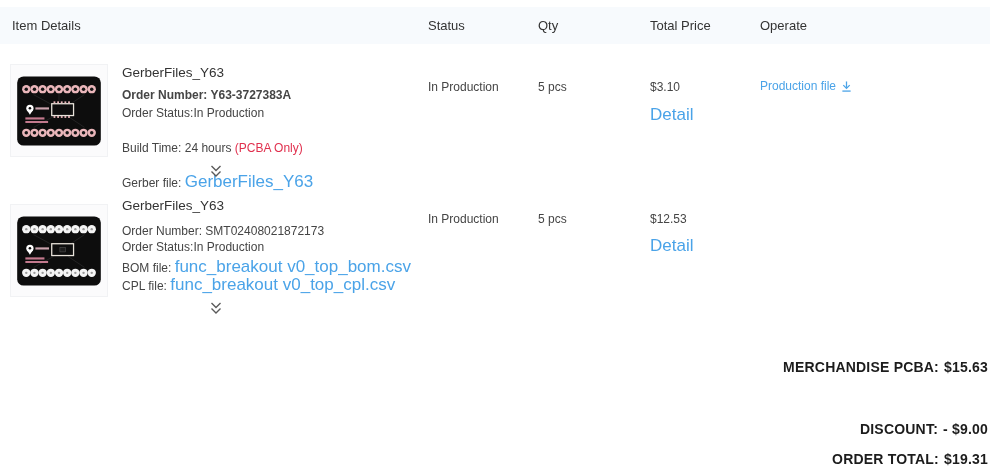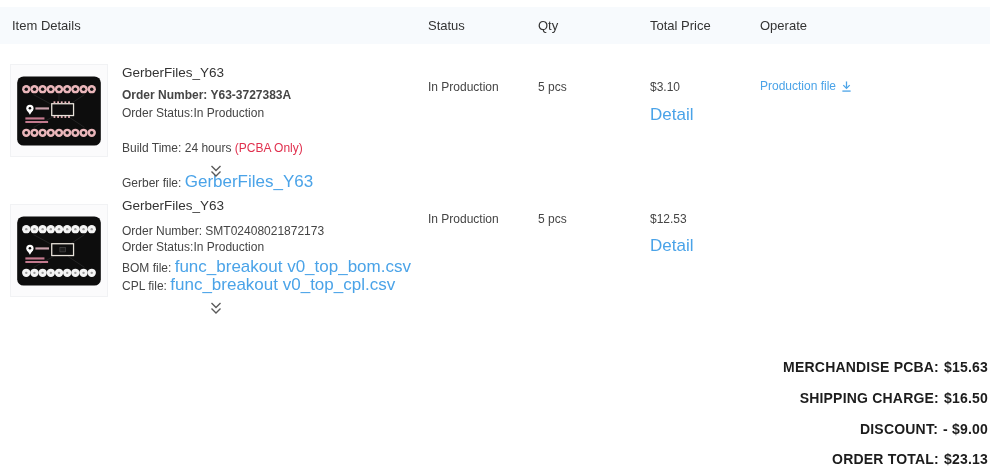--- a/index.html
+++ b/index.html
@@ -241,19 +241,18 @@
     </div>
 
     <div class="abs cell" style="left:428px;top:212px;">In Production</div>
     <div class="abs cell" style="left:538px;top:212px;">5 pcs</div>
     <div class="abs cell" style="left:650px;top:212px;">$12.53</div>
     <a class="abs link" style="left:650px;top:236px;">Detail</a>
   </div>
 
   <div class="summary-line" style="top:359px;"><span>MERCHANDISE PCBA:</span><span class="val">$15.63</span></div>
 
-  <div class="summary-line" style="top:390px;"><span>SHIPPING CHARGE:</span><span class="val">$16.50</span></div>
 
   <div class="summary-line" style="top:421px;"><span>DISCOUNT:</span><span class="val">- $9.00</span></div>
 
-  <div class="summary-line" style="top:451px;"><span>ORDER TOTAL:</span><span class="val">$23.13</span></div>
+  <div class="summary-line" style="top:451px;"><span>ORDER TOTAL:</span><span class="val">$19.31</span></div>
 
 </div>
 
 </body></html>

